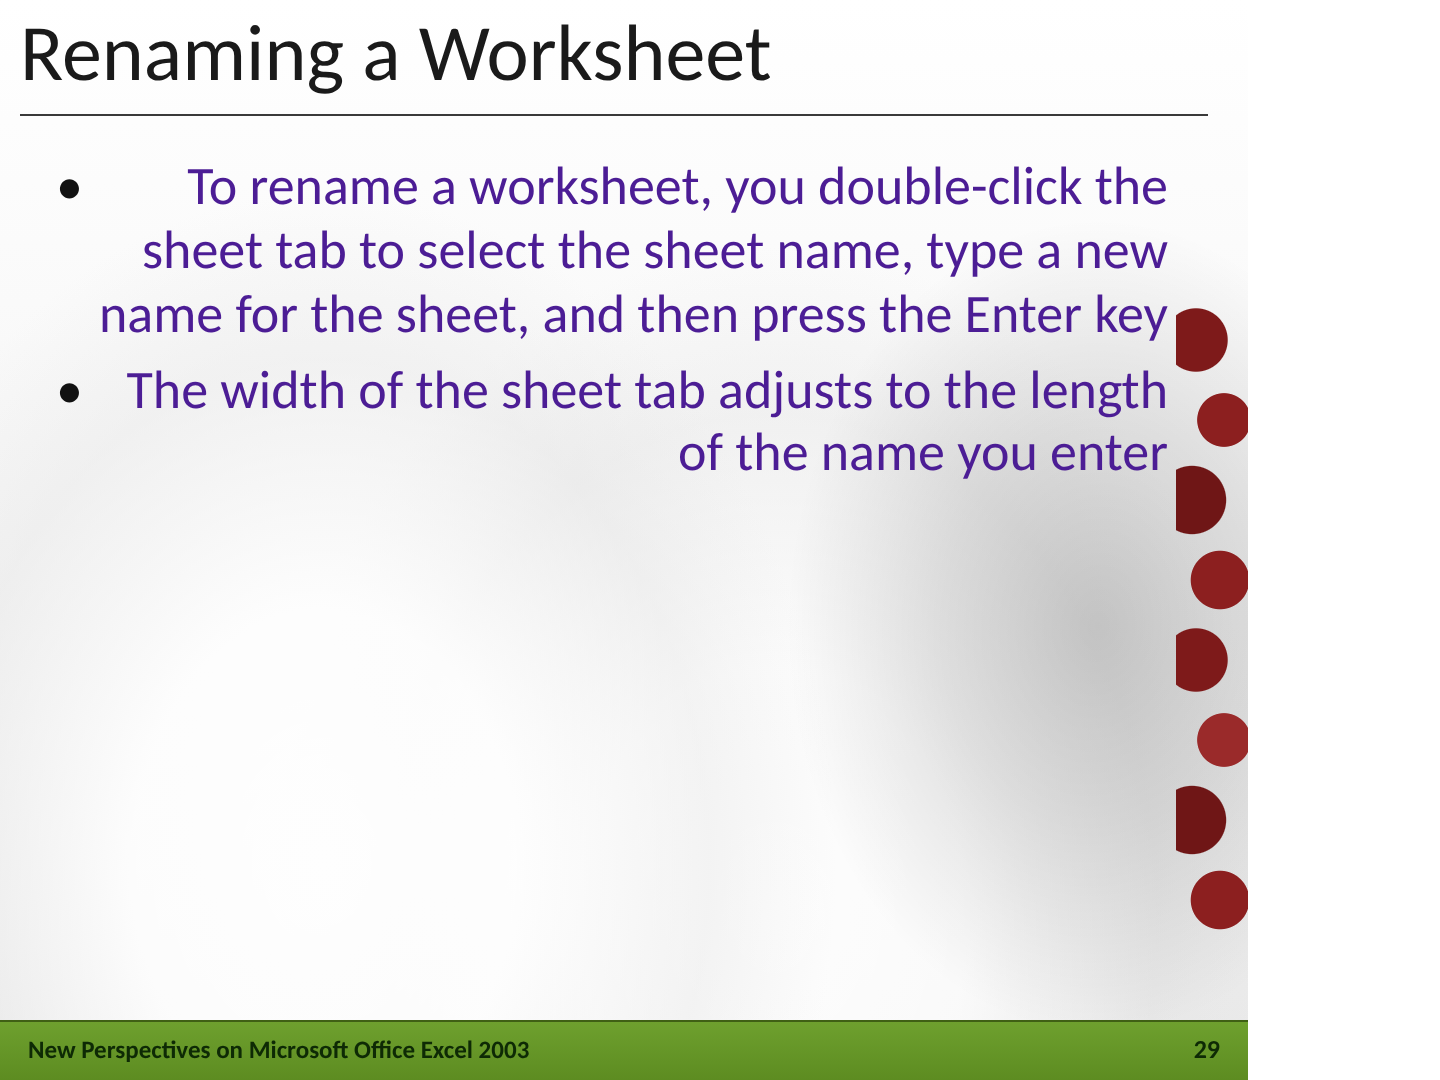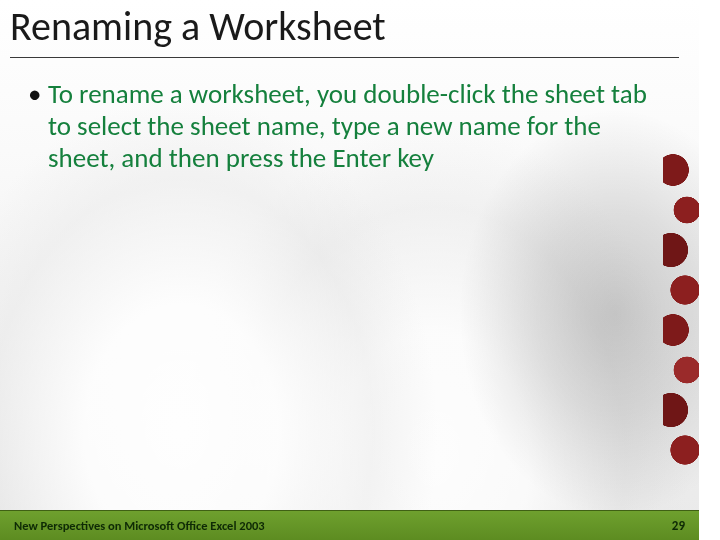--- a/index.html
+++ b/index.html
@@ -1,19 +1,19 @@
 <!DOCTYPE html>
 <html><head>
 <meta charset="utf-8">
 <style>
   * { margin: 0; padding: 0; box-sizing: border-box; }
   html, body { width: 720px; height: 540px; overflow: hidden; font-family: Calibri, "Segoe UI", Arial, sans-serif; }
   .slide {
     position: relative;
-    width: 699px;
+    width: 624px;
     height: 540px;
     background: #f5f5f5;
   }
   
   .bg-art {
     position: absolute;
     inset: 0;
     background:
       radial-gradient(ellipse 260px 340px at 88% 58%, rgba(0,0,0,0.18) 0%, rgba(0,0,0,0.10) 30%, rgba(0,0,0,0) 60%),
       radial-gradient(ellipse 320px 420px at 26% 80%, rgba(255,255,255,0.95) 0%, rgba(255,255,255,0.85) 30%, rgba(230,230,230,0.4) 60%, rgba(220,220,220,0) 80%),
@@ -67,23 +67,24 @@
     left: 24px;
     right: 40px;
     top: 78px;
     z-index: 2;
   }
   ul.bullets { list-style: none; }
   ul.bullets > li {
     position: relative;
     font-size: 27px;
     line-height: 1.18;
-    color: #15803d;
+    color: #4c1d95;
     padding-left: 24px;
     margin-bottom: 6px;
+    text-align: right;
   }
   ul.bullets > li::before {
     content: "•";
     position: absolute;
     left: 4px;
     top: 0;
     color: #111;
     font-size: 27px;
     line-height: 1.18;
   }
@@ -120,20 +121,21 @@
   </div>
 
   <div class="title-area">
     <div class="title">Renaming a Worksheet</div>
     <div class="title-rule"></div>
   </div>
 
   <div class="content-area">
     <ul class="bullets">
       <li>To rename a worksheet, you double-click the sheet tab to select the sheet name, type a new name for the sheet, and then press the Enter key</li>
+      <li>The width of the sheet tab adjusts to the length of the name you enter</li>
     </ul>
   </div>
 
   <div class="footer-bar">
     <span class="footer-left">New Perspectives on Microsoft Office Excel 2003</span>
     <span class="footer-right">29</span>
   </div>
 </div>
 
 </body></html>

